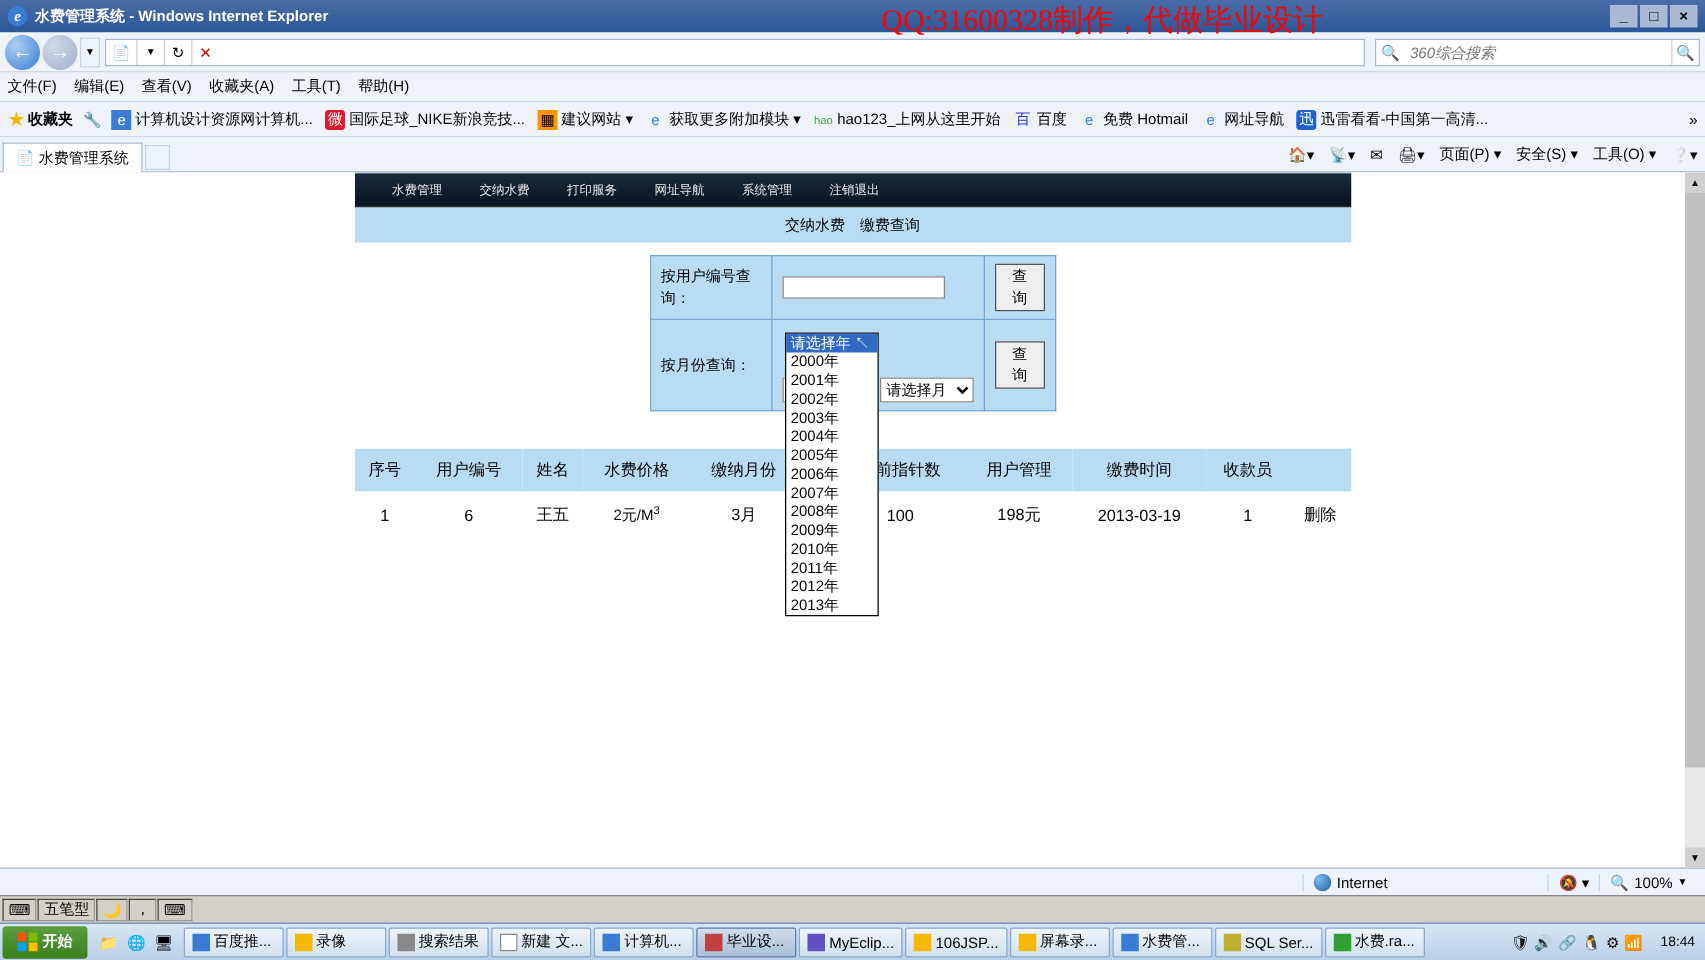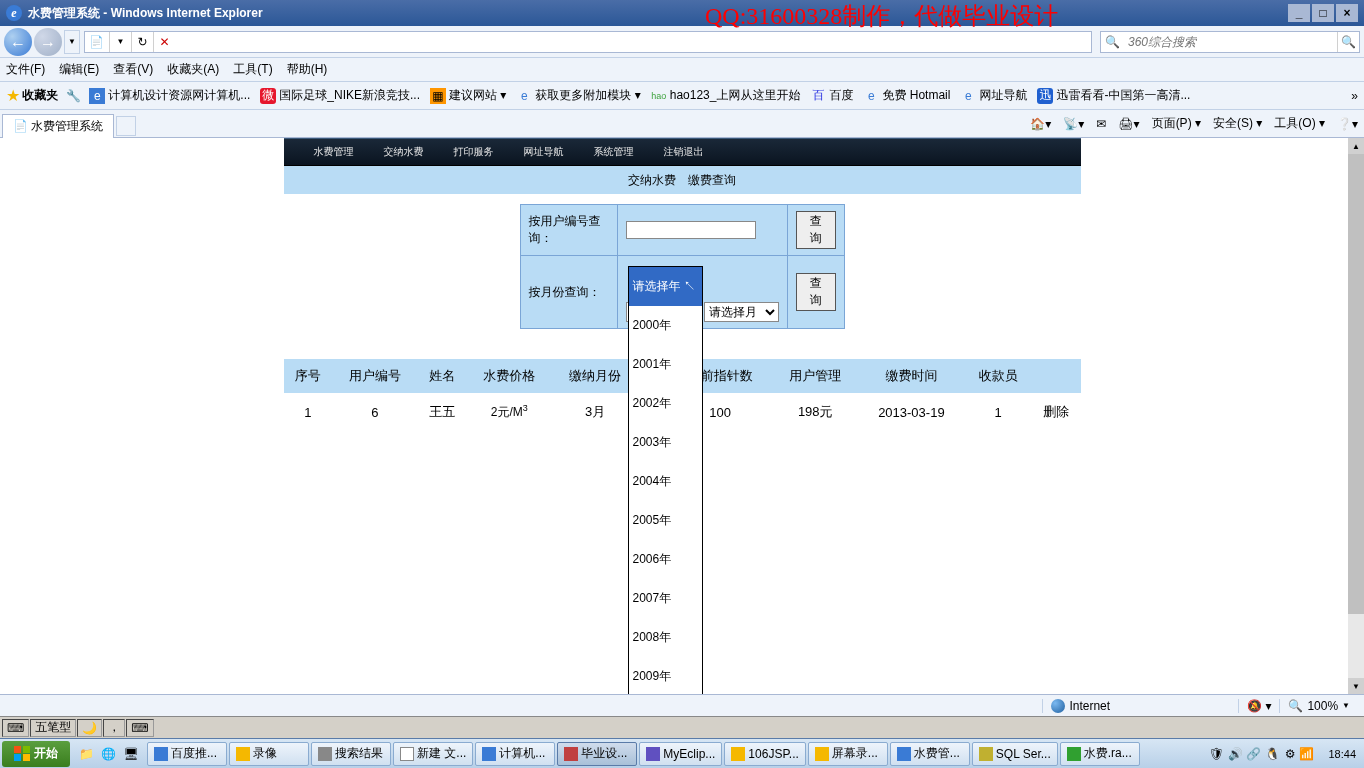--- a/index.html
+++ b/index.html
@@ -56,21 +56,21 @@
 .subnav { background: #b9dcf5; height: 28px; display: flex; align-items: center; justify-content: center; gap: 12px; font-size: 13px; }
 .subnav span { cursor: pointer; }
 
 .searchtable { margin: 10px auto; border: 1px solid #7aa5d6; background: #b9dcf5; width: 325px; border-collapse: collapse; }
 .searchtable td { padding: 6px 8px; border: 1px solid #7aa5d6; vertical-align: middle; }
 .searchtable input[type=text] { width: 130px; height: 18px; border: 1px solid #888; }
 .searchtable select { font-size: 12px; border: 1px solid #888; background: #fff; height: 20px; }
 .searchtable button { padding: 1px 8px; border: 1px solid #555; background: #eee; cursor: pointer; }
 
 .dropdown-open { position: absolute; background: #fff; border: 1px solid #000; width: 75px; z-index: 500; }
-.dropdown-open div { padding: 12px 4px; line-height: 15px; cursor: default; }
+.dropdown-open div { padding: 0px 4px; line-height: 15px; cursor: default; }
 .dropdown-open .hl { background: #316ac5; color: #fff; }
 
 .datatable { width: 797px; border-collapse: collapse; margin-top: 30px; }
 .datatable th { background: #b9dcf5; font-weight: normal; padding: 8px 4px; text-align: center; font-size: 13px; }
 .datatable td { padding: 10px 4px; text-align: center; font-size: 13px; }
 
 .statusbar { background: #eef3fa; height: 22px; border-top: 1px solid #a9b8d4; display: flex; align-items: center; padding: 0 6px; position: relative; }
 .statusbar .seg { border-left: 1px solid #c2d1e6; height: 100%; display: flex; align-items: center; padding: 0 8px; }
 .statusbar .right { margin-left: auto; display: flex; align-items: flex-end; }
 .statusbar .zoom { border-left: 1px solid #c2d1e6; padding: 0 8px; display: flex; align-items: center; gap: 4px; }

